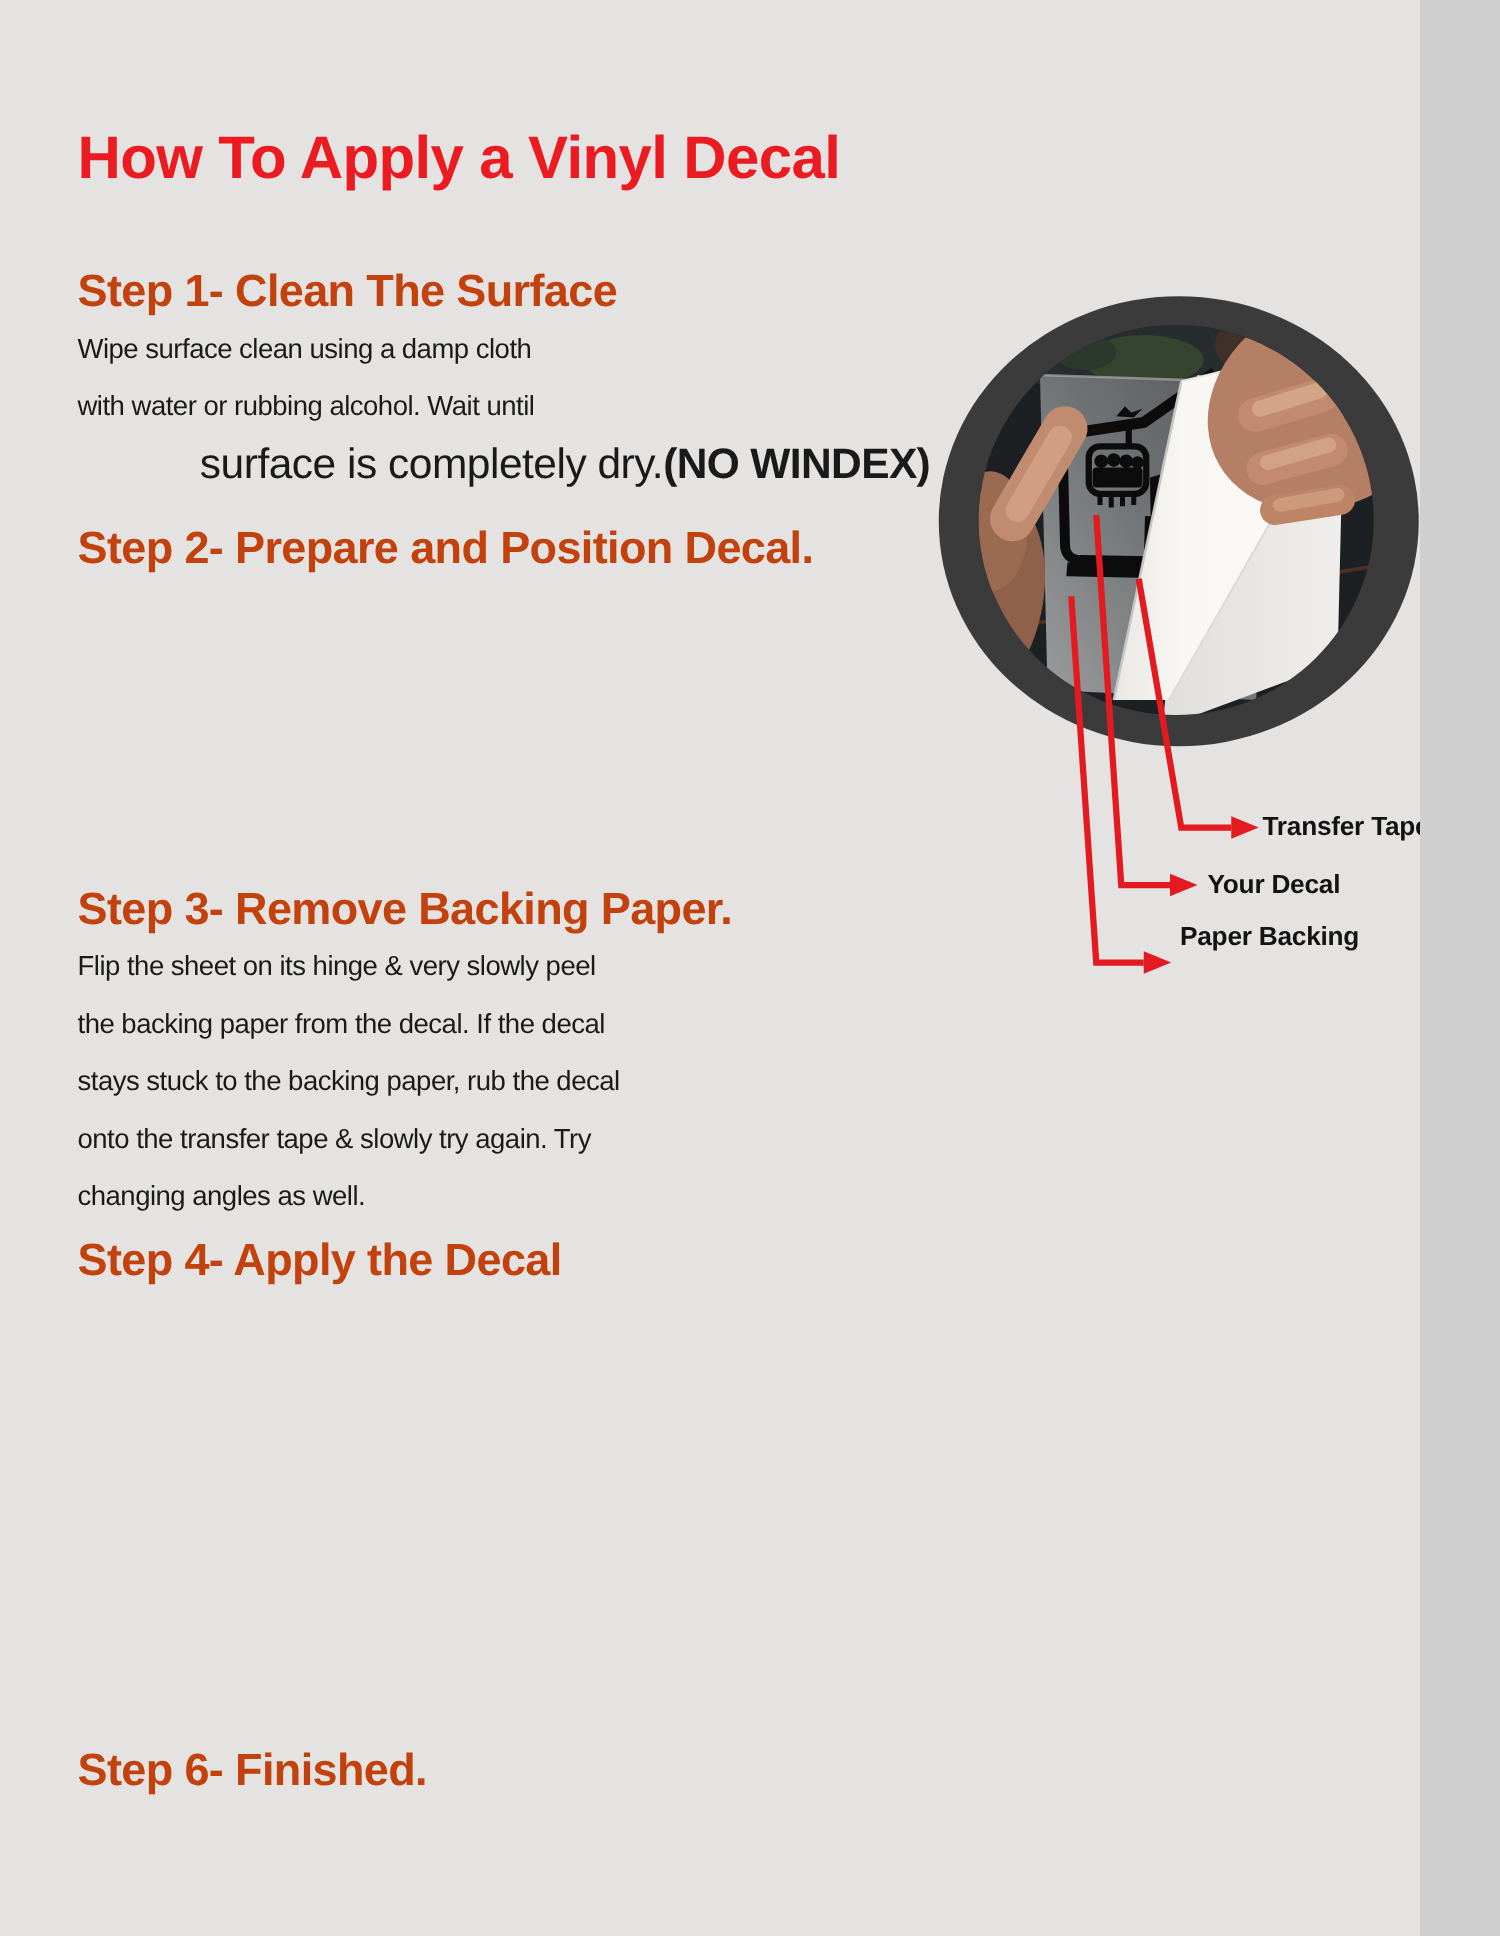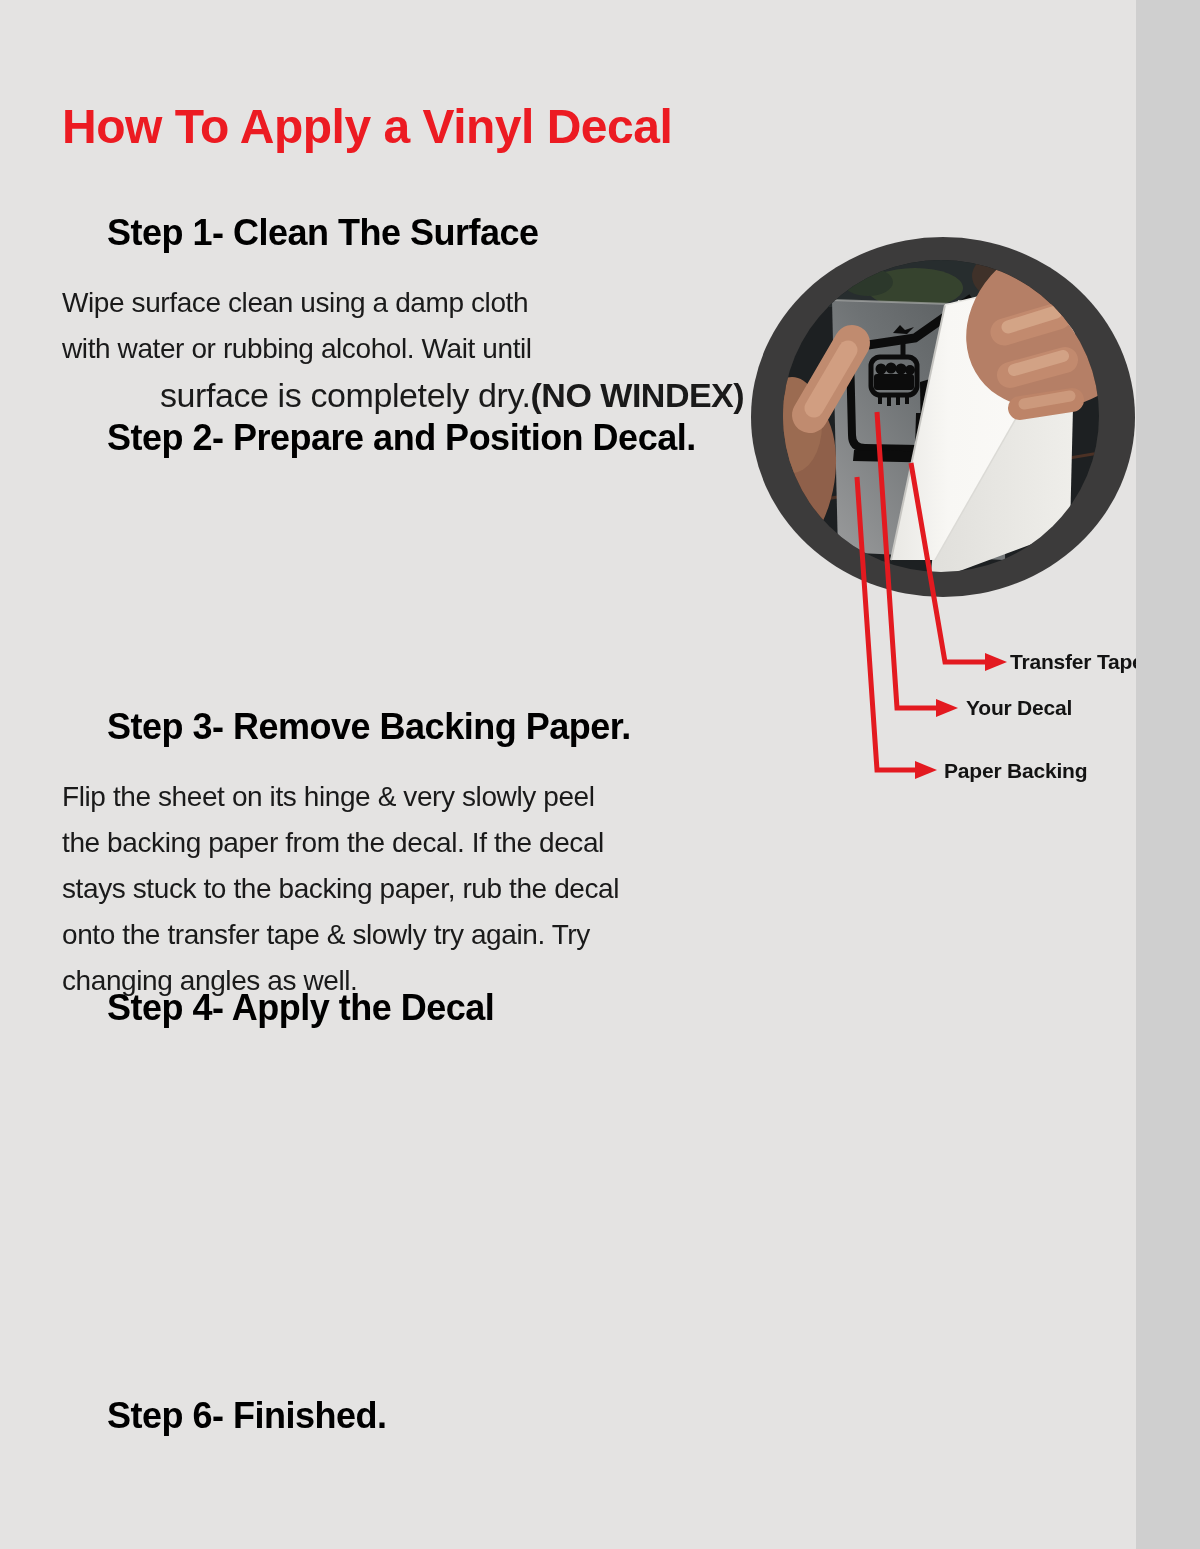--- a/index.html
+++ b/index.html
@@ -12,40 +12,40 @@
     font-family:"Liberation Sans", sans-serif;
   }
   .title{
     position:absolute;left:62px;top:100px;
     font-size:48px;font-weight:700;letter-spacing:-0.5px;
     color:#ec1b22;line-height:54px;white-space:nowrap;
   }
   .step{position:absolute;left:62px;width:780px;}
   .step .heading{
     font-size:36px;font-weight:700;letter-spacing:-0.5px;
-    line-height:46px;color:#000000;white-space:nowrap;margin-left:45px;
+    line-height:46px;color:#c2410c;white-space:nowrap;
   }
   .step .body{
-    font-size:28px;font-weight:400;letter-spacing:-0.4px;
-    line-height:46px;color:#1a1a1a;white-space:pre-line;margin-top:24px;
+    font-size:22px;font-weight:400;letter-spacing:-0.4px;
+    line-height:46px;color:#1a1a1a;white-space:pre-line;
   }
   .inline-line{
     font-size:34px;font-weight:400;letter-spacing:-0.4px;
     line-height:46px;color:#1a1a1a;white-space:nowrap;text-align:center;
   }
   .inline-line .b{font-weight:700;letter-spacing:-0.5px;}
   .s1{top:210px}.s2{top:415px}.s3{top:704px}.s4{top:985px}.s5{top:1153px}.s6{top:1393px}
   #figure-svg{position:absolute;left:740px;top:210px;width:460px;height:600px;}
   .lbl{
     position:absolute;font-size:21px;font-weight:700;letter-spacing:-0.2px;
     color:#131313;white-space:nowrap;line-height:22px;
   }
   .lbl-transfer{left:1010px;top:651px}
   .lbl-decal{left:966px;top:697px}
-  .lbl-backing{left:944px;top:760px}
+  .lbl-backing{left:944px;top:739px}
 </style>
 </head>
 <body>
 
 <div id="page">
 
   <div class="title">How To Apply a Vinyl Decal</div>
 
   <div class="step s1">
     <div class="heading">Step 1- Clean The Surface</div>

